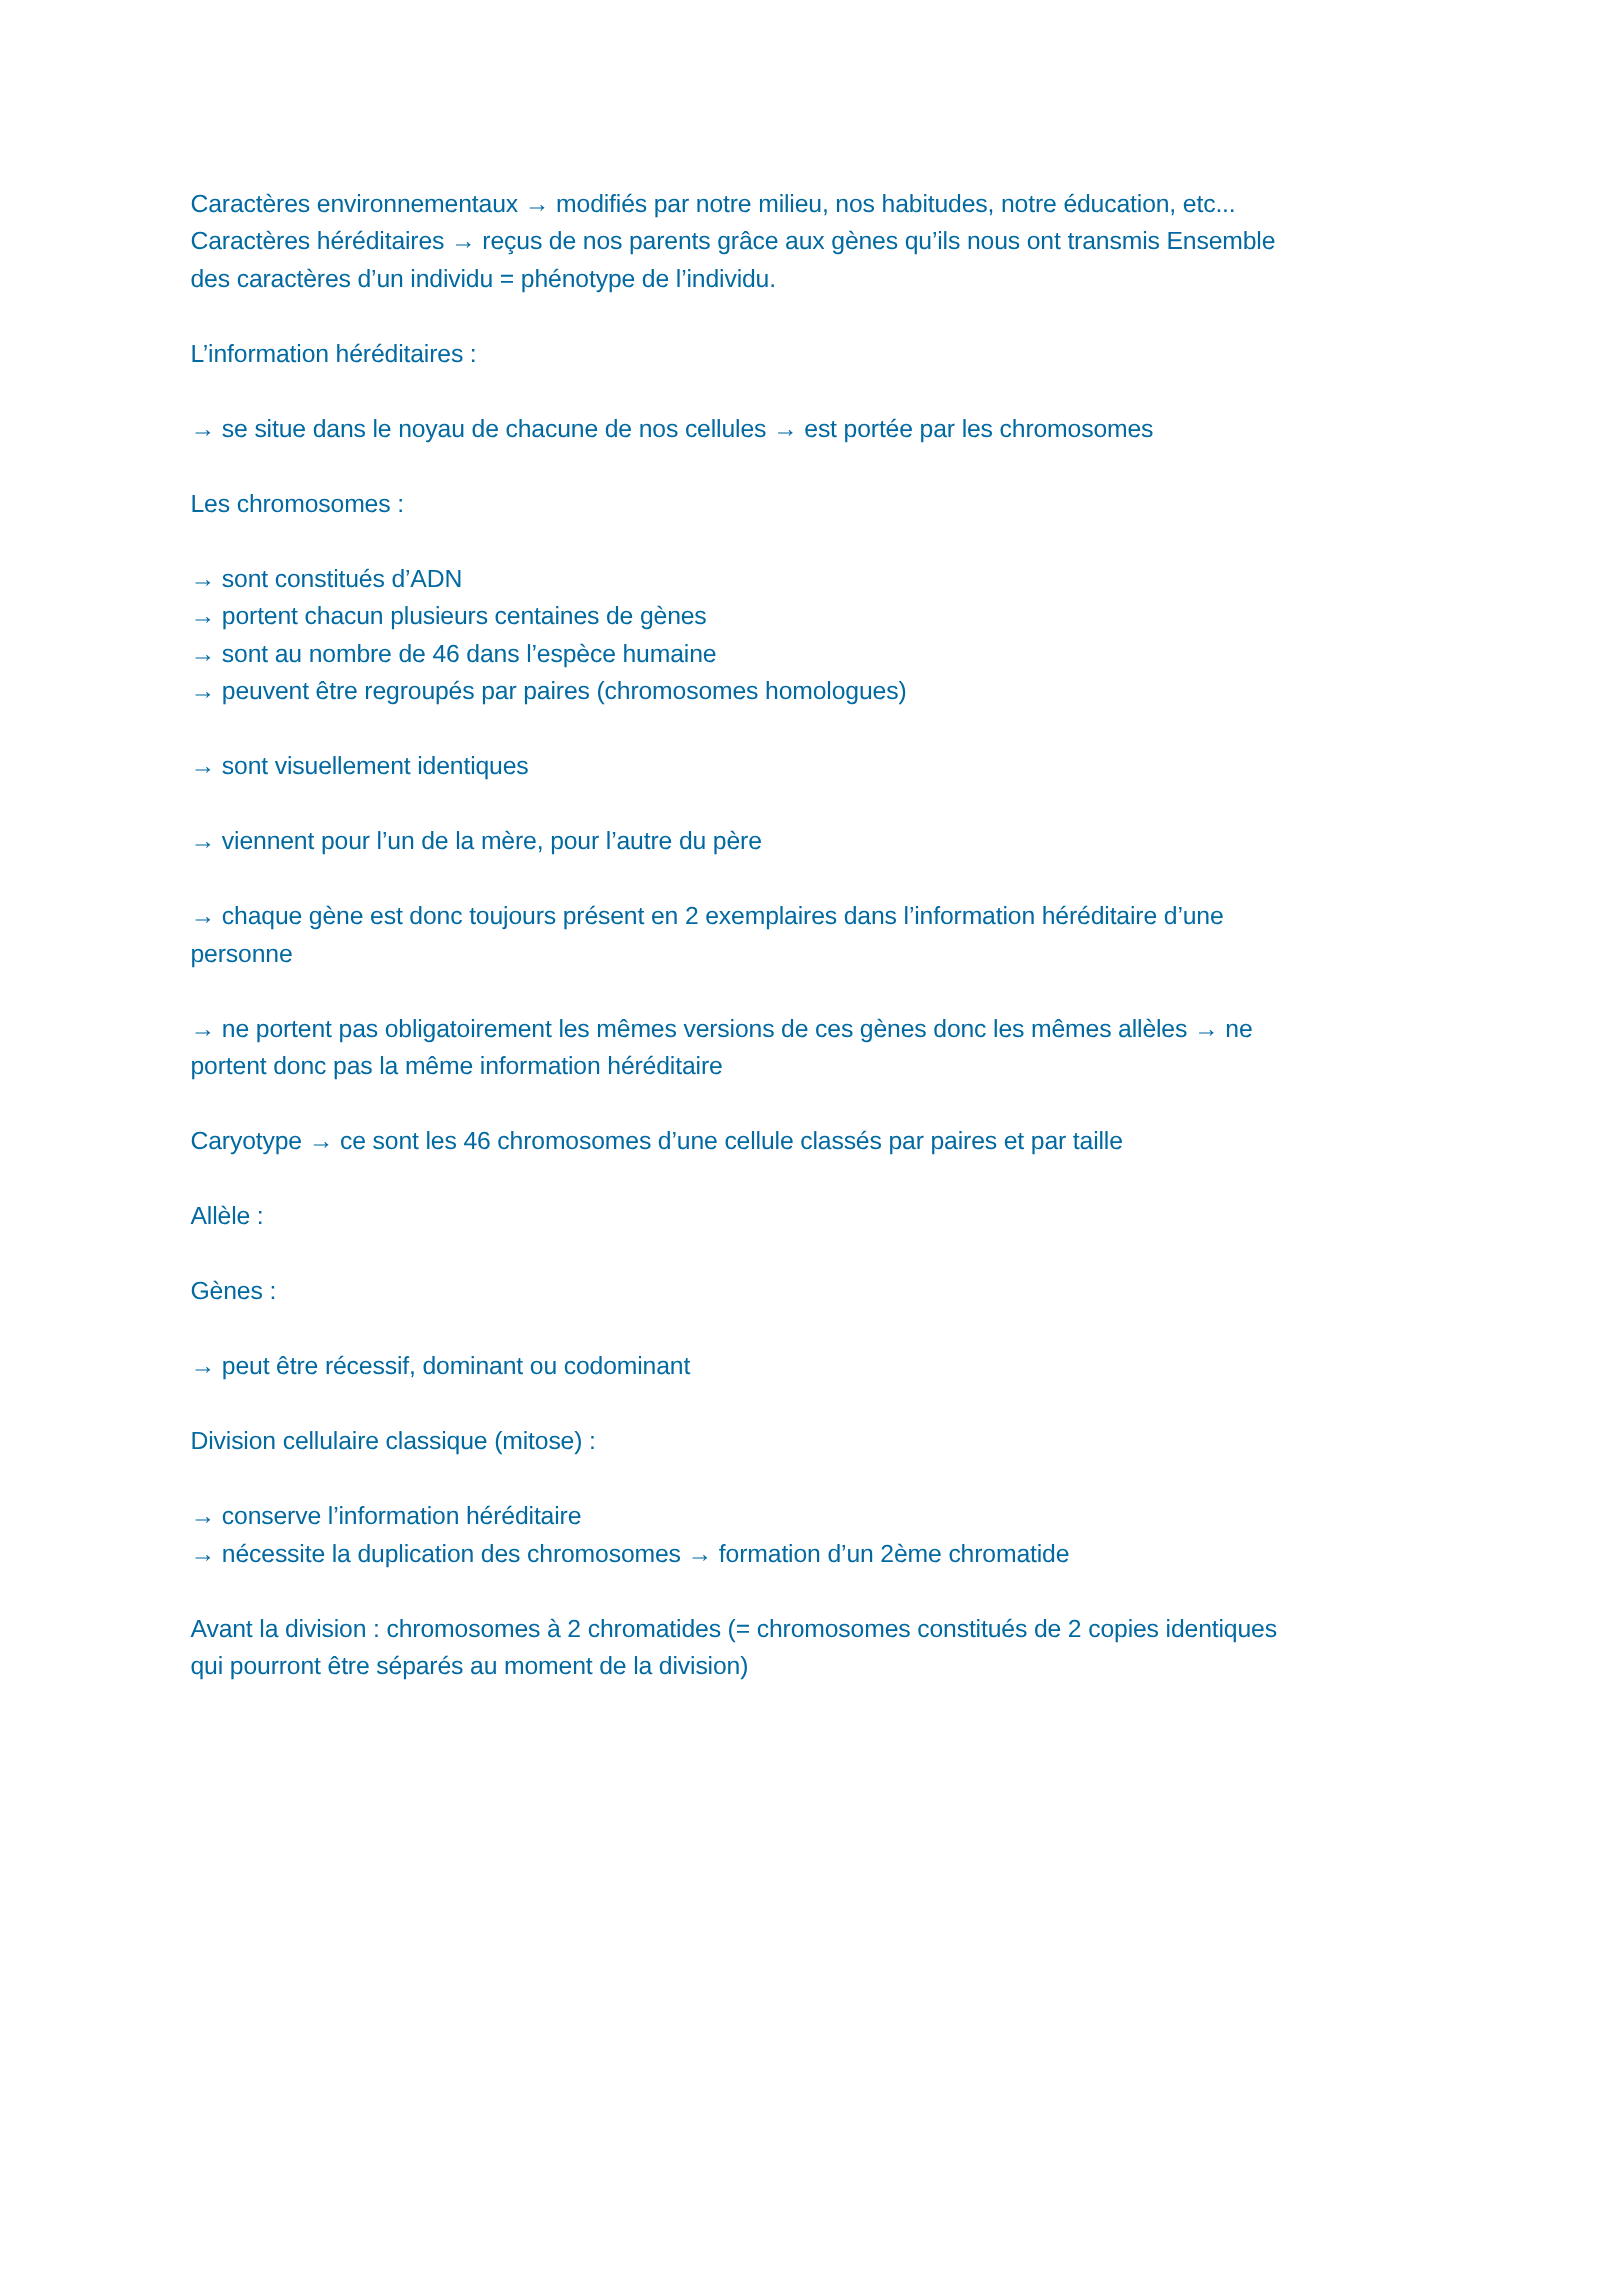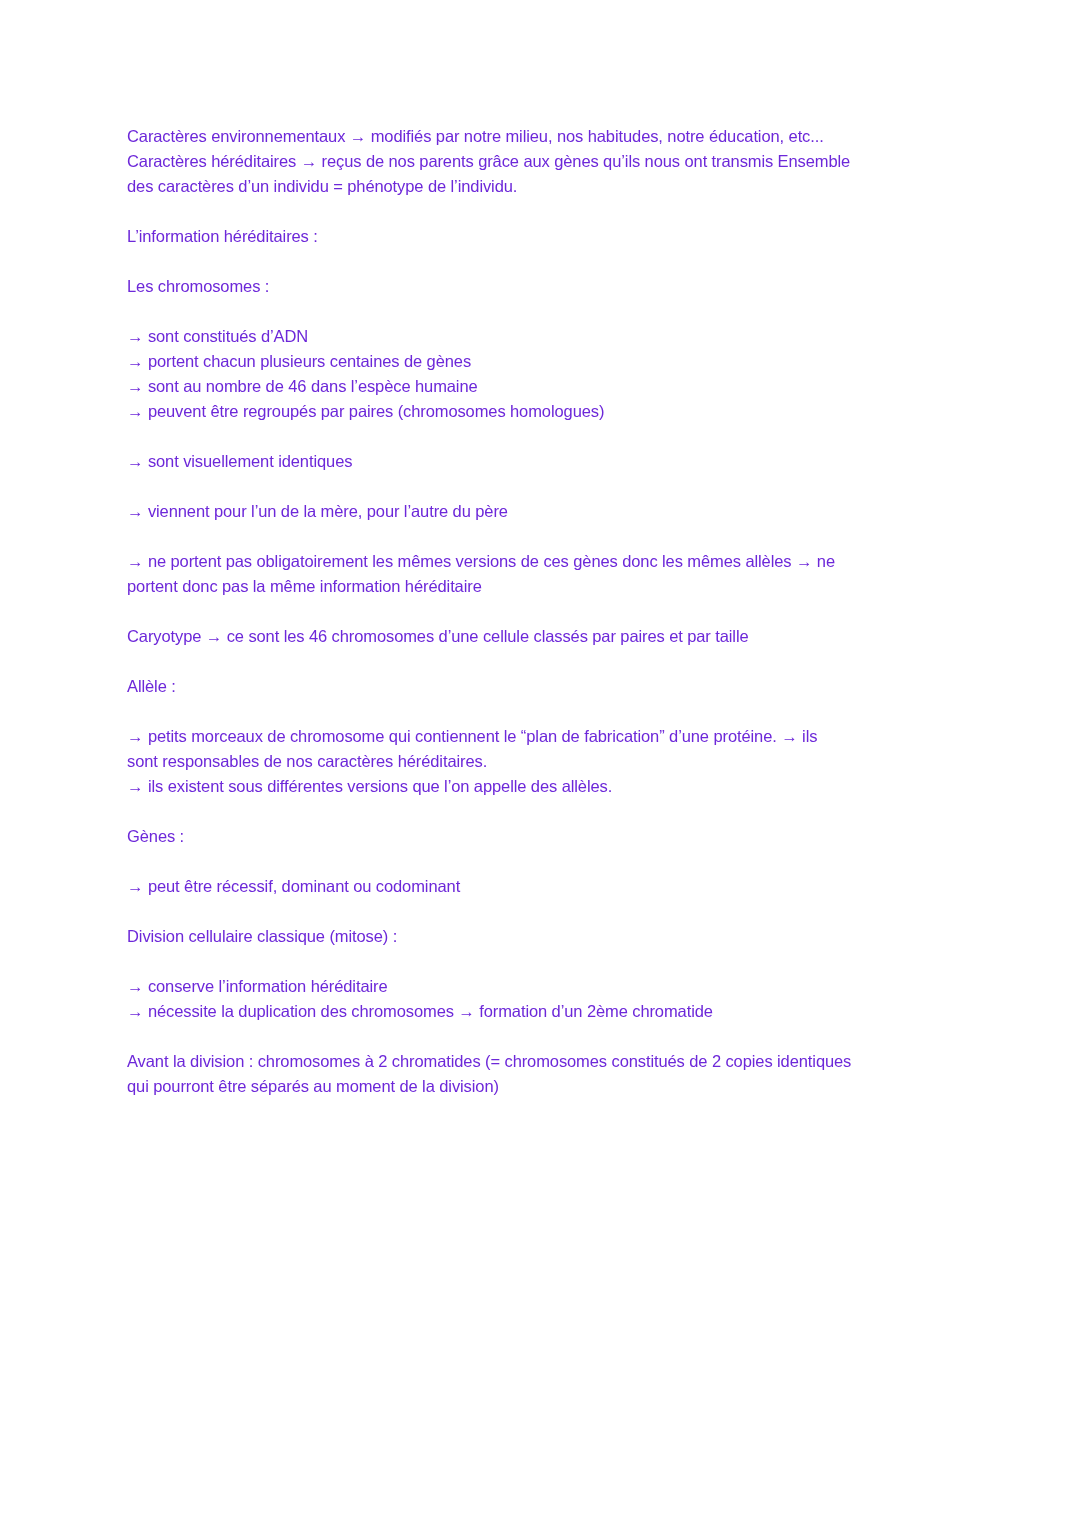--- a/index.html
+++ b/index.html
@@ -13,53 +13,53 @@
     font-family: "Liberation Sans", sans-serif;
     position: relative;
     overflow: hidden;
   }
   .page {
     box-sizing: border-box;
     width: 1080px;
     height: 1527px;
     padding: 124px 38px 40px 127px;
     background: #ffffff;
-    color: #6d28d9;
+    color: #0369a1;
   }
   .para {
     width: 825px;
     font-size: 16.5px;
     line-height: 25px;
     margin: 0 0 25px 0;
     white-space: pre-line;
     letter-spacing: -0.1px;
   }
 </style>
 </head>
 <body>
 
 <div class="page">
   <div class="para">Caractères environnementaux → modifiés par notre milieu, nos habitudes, notre éducation, etc...
 Caractères héréditaires → reçus de nos parents grâce aux gènes qu’ils nous ont transmis Ensemble
 des caractères d’un individu = phénotype de l’individu.</div>
   <div class="para">L’information héréditaires :</div>
+  <div class="para">→ se situe dans le noyau de chacune de nos cellules → est portée par les chromosomes</div>
   <div class="para">Les chromosomes :</div>
   <div class="para">→ sont constitués d’ADN
 → portent chacun plusieurs centaines de gènes
 → sont au nombre de 46 dans l’espèce humaine
 → peuvent être regroupés par paires (chromosomes homologues)</div>
   <div class="para">→ sont visuellement identiques</div>
   <div class="para">→ viennent pour l’un de la mère, pour l’autre du père</div>
+  <div class="para">→ chaque gène est donc toujours présent en 2 exemplaires dans l’information héréditaire d’une
+personne</div>
   <div class="para">→ ne portent pas obligatoirement les mêmes versions de ces gènes donc les mêmes allèles → ne
 portent donc pas la même information héréditaire</div>
   <div class="para">Caryotype → ce sont les 46 chromosomes d’une cellule classés par paires et par taille</div>
   <div class="para">Allèle :</div>
-  <div class="para">→ petits morceaux de chromosome qui contiennent le “plan de fabrication” d’une protéine. → ils
-sont responsables de nos caractères héréditaires.
-→ ils existent sous différentes versions que l’on appelle des allèles.</div>
   <div class="para">Gènes :</div>
   <div class="para">→ peut être récessif, dominant ou codominant</div>
   <div class="para">Division cellulaire classique (mitose) :</div>
   <div class="para">→ conserve l’information héréditaire
 → nécessite la duplication des chromosomes → formation d’un 2ème chromatide</div>
   <div class="para">Avant la division : chromosomes à 2 chromatides (= chromosomes constitués de 2 copies identiques
 qui pourront être séparés au moment de la division)</div>
 </div>
 
 </body></html>

